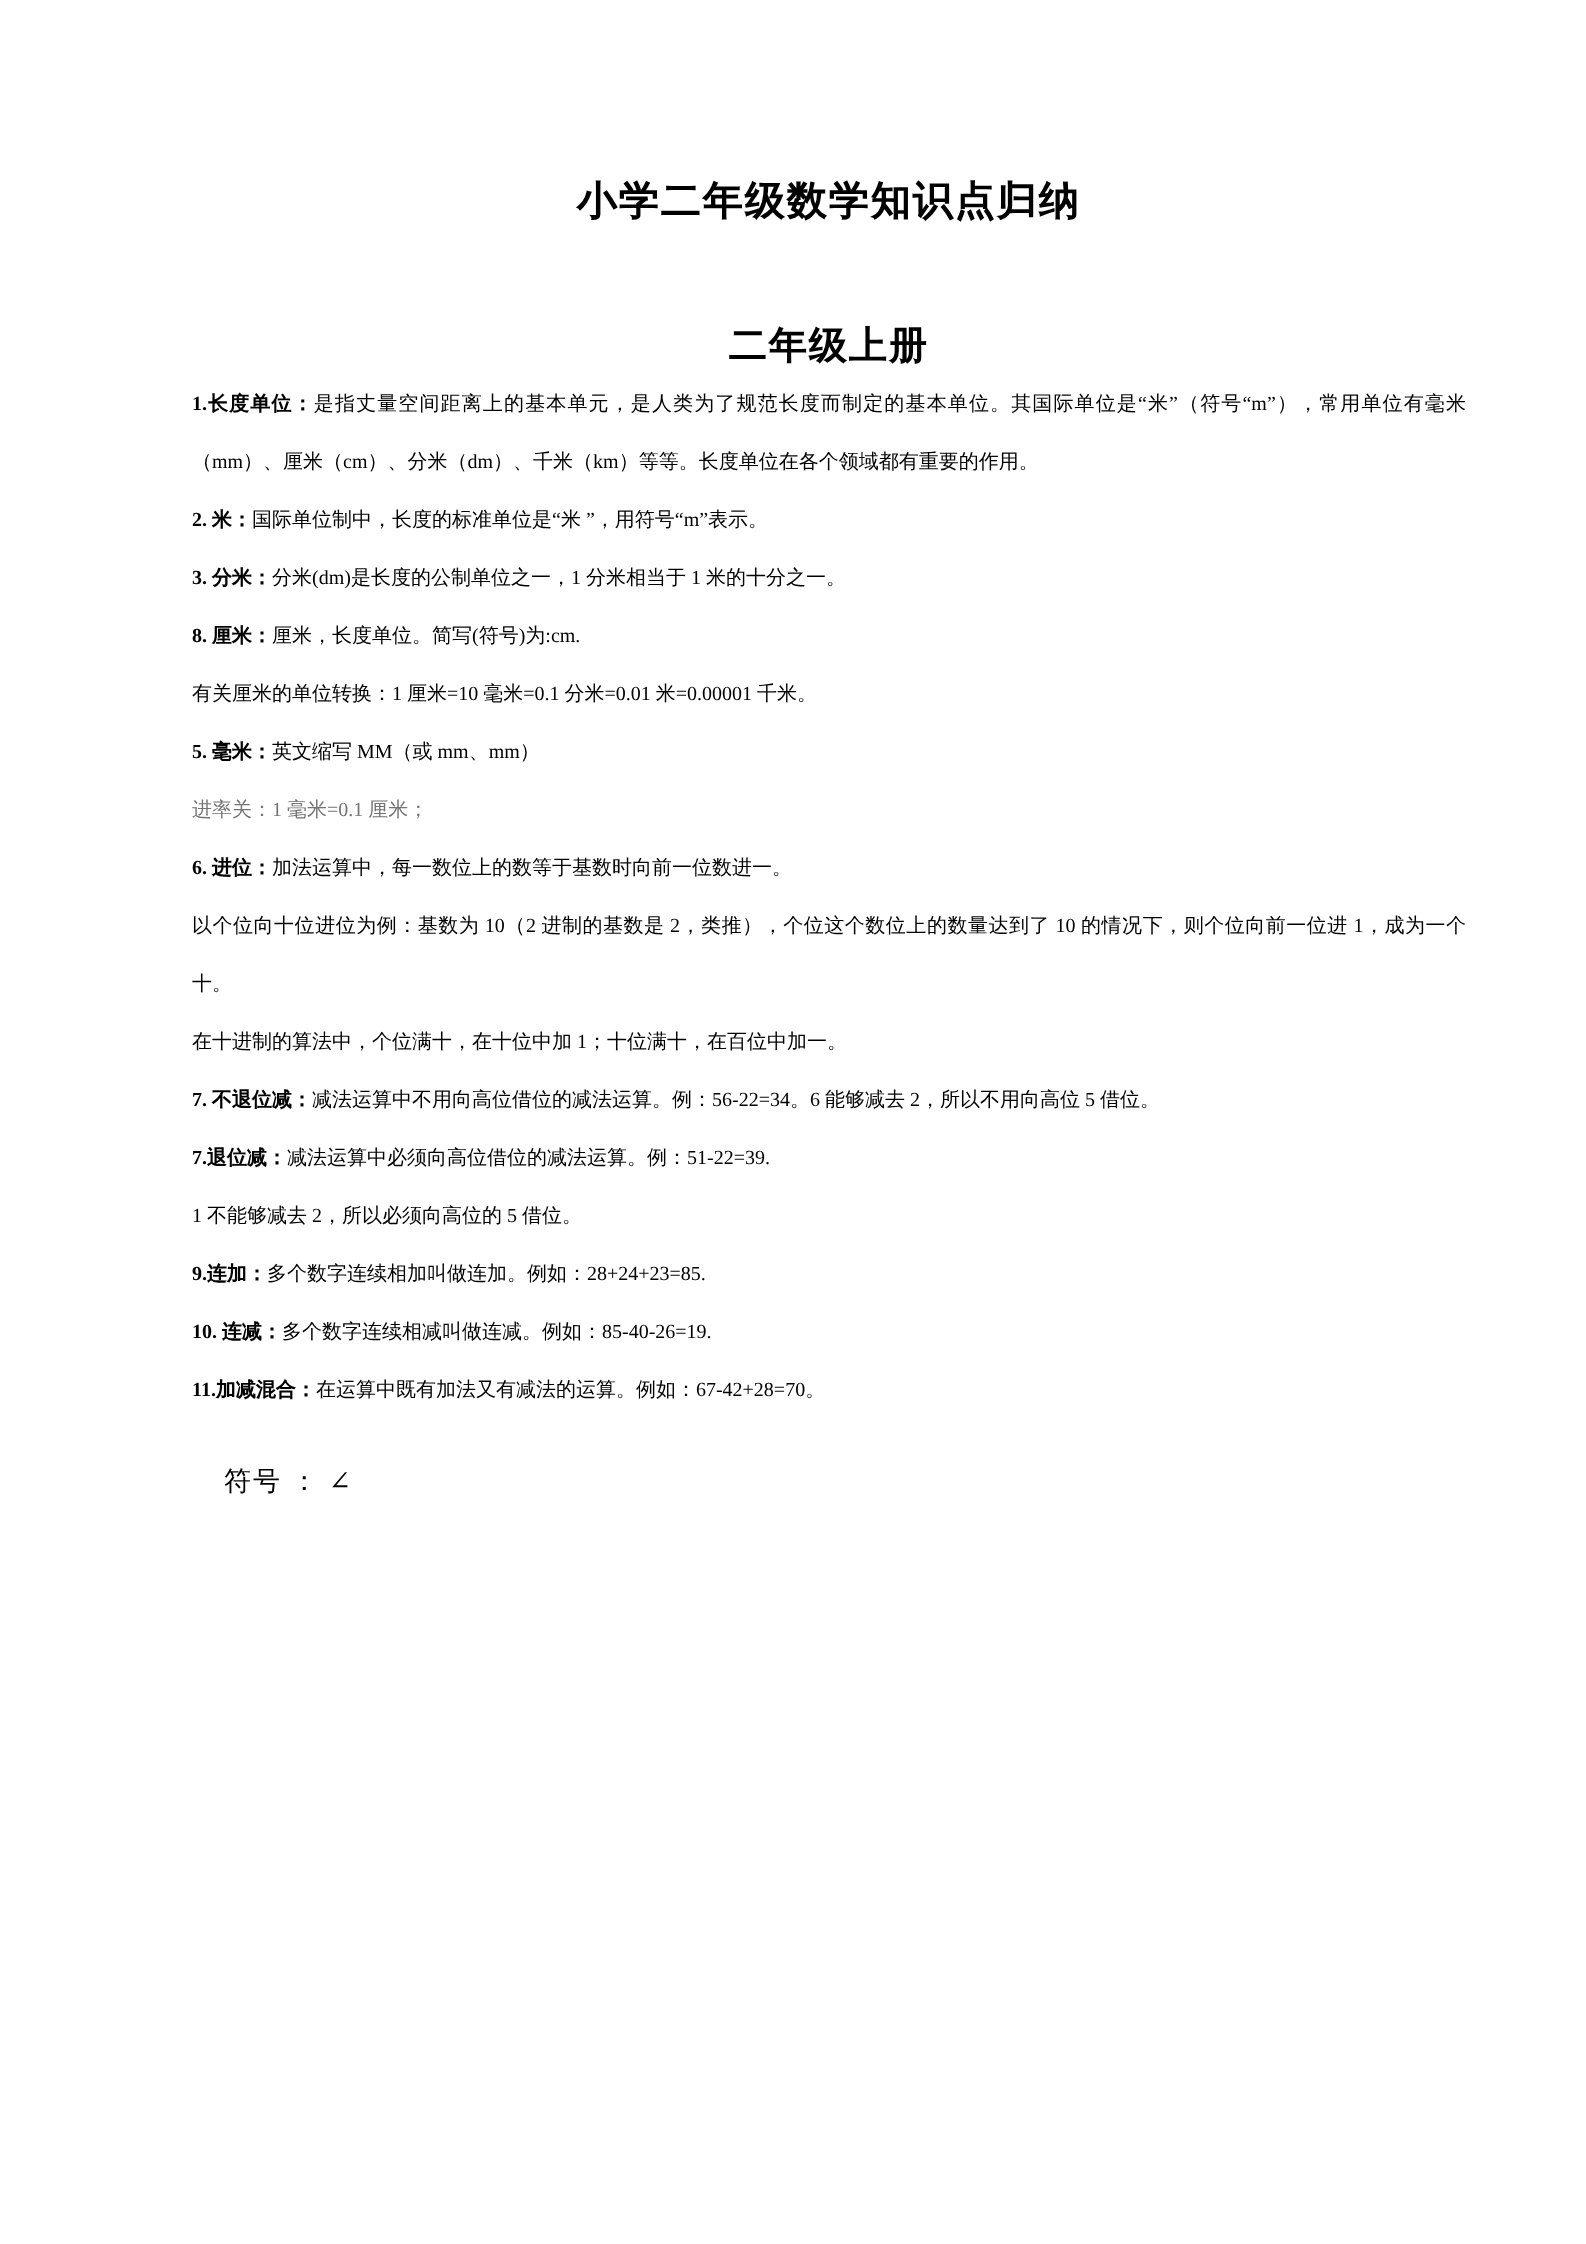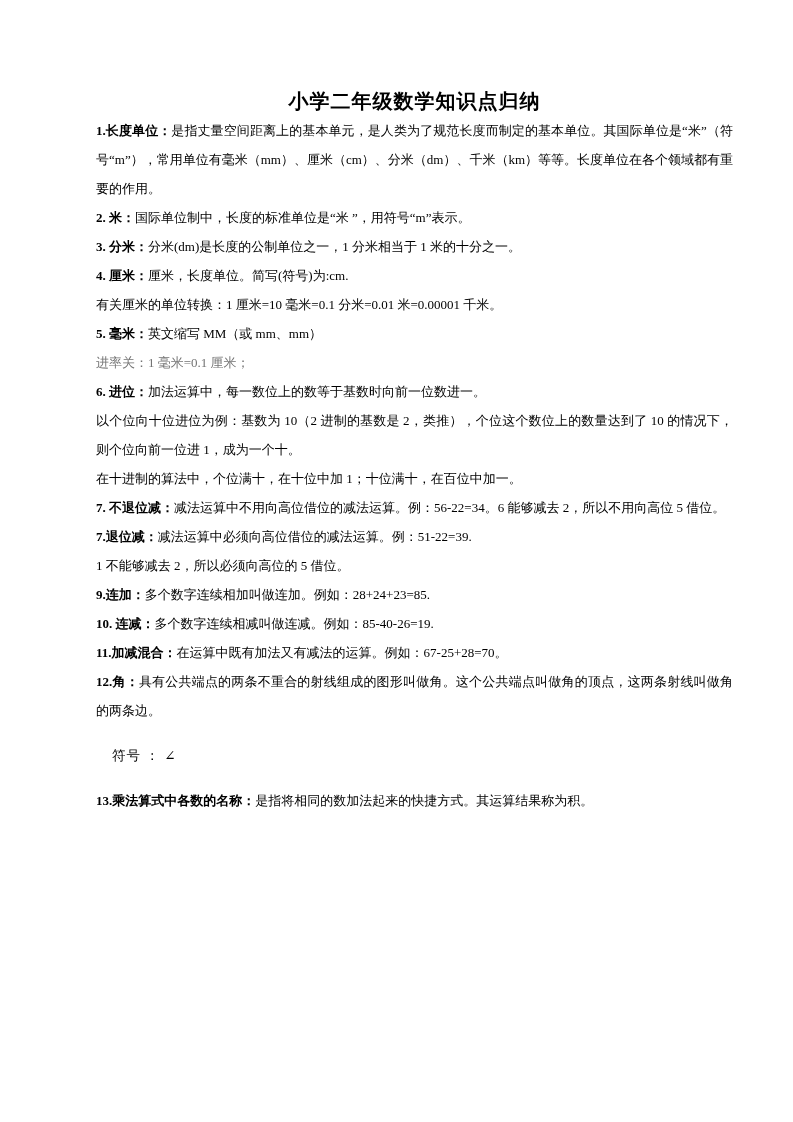--- a/index.html
+++ b/index.html
@@ -37,21 +37,21 @@
     margin: 44px 0 0 0;
     line-height: 28px;
   }
   .section-head {
     font-size: 13.5px;
     font-weight: bold;
     margin: 52px 0 0 0;
     line-height: 22px;
   }
   .para {
-    font-size: 13px;
+    font-size: 10px;
     line-height: 29px;
     margin: 0;
     text-align: justify;
     text-justify: inter-ideograph;
   }
   .para b {
     font-weight: bold;
   }
   .para.gray {
     color: #737373;
@@ -63,37 +63,36 @@
     letter-spacing: 1px;
   }
 </style>
 </head>
 <body>
 
 <div class="page">
 
   <h1 class="doc-title">小学二年级数学知识点归纳</h1>
 
+  <h2 class="doc-subtitle">二年级上册</h2>
 
 
   <div id="body-container">
       <p class="para"><b>1.长度单位：</b><span>是指丈量空间距离上的基本单元，是人类为了规范长度而制定的基本单位。其国际单位是“米”（符号“m”），常用单位有毫米（mm）、厘米（cm）、分米（dm）、千米（km）等等。长度单位在各个领域都有重要的作用。</span></p>
       <p class="para"><b>2. 米：</b><span>国际单位制中，长度的标准单位是“米 ”，用符号“m”表示。</span></p>
       <p class="para"><b>3. 分米：</b><span>分米(dm)是长度的公制单位之一，1 分米相当于 1 米的十分之一。</span></p>
-      <p class="para"><b>4. 厘米：</b><span>厘米，长度单位。简写(符号)为:cm.</span></p>
+      <p class="para"><b>8. 厘米：</b><span>厘米，长度单位。简写(符号)为:cm.</span></p>
       <p class="para"><span>有关厘米的单位转换：1 厘米=10 毫米=0.1 分米=0.01 米=0.00001 千米。</span></p>
       <p class="para"><b>5. 毫米：</b><span>英文缩写 MM（或 mm、mm）</span></p>
       <p class="para gray"><span>进率关：1 毫米=0.1 厘米；</span></p>
       <p class="para"><b>6. 进位：</b><span>加法运算中，每一数位上的数等于基数时向前一位数进一。</span></p>
       <p class="para"><span>以个位向十位进位为例：基数为 10（2 进制的基数是 2，类推），个位这个数位上的数量达到了 10 的情况下，则个位向前一位进 1，成为一个十。</span></p>
       <p class="para"><span>在十进制的算法中，个位满十，在十位中加 1；十位满十，在百位中加一。</span></p>
       <p class="para"><b>7. 不退位减：</b><span>减法运算中不用向高位借位的减法运算。例：56-22=34。6 能够减去 2，所以不用向高位 5 借位。</span></p>
       <p class="para"><b>7.退位减：</b><span>减法运算中必须向高位借位的减法运算。例：51-22=39.</span></p>
       <p class="para"><span>1 不能够减去 2，所以必须向高位的 5 借位。</span></p>
       <p class="para"><b>9.连加：</b><span>多个数字连续相加叫做连加。例如：28+24+23=85.</span></p>
       <p class="para"><b>10. 连减：</b><span>多个数字连续相减叫做连减。例如：85-40-26=19.</span></p>
-      <p class="para"><b>11.加减混合：</b><span>在运算中既有加法又有减法的运算。例如：67-25+28=70。</span></p>
-      <p class="para"><b>12.角：</b><span>具有公共端点的两条不重合的射线组成的图形叫做角。这个公共端点叫做角的顶点，这两条射线叫做角的两条边。</span></p>
+      <p class="para"><b>11.加减混合：</b><span>在运算中既有加法又有减法的运算。例如：67-42+28=70。</span></p>
       <p class="para angle-sym"><span>符号 ： ∠</span></p>
-      <p class="para"><b>13.乘法算式中各数的名称：</b><span>是指将相同的数加法起来的快捷方式。其运算结果称为积。</span></p>
     </div>
 
 </div>
 
 </body></html>

